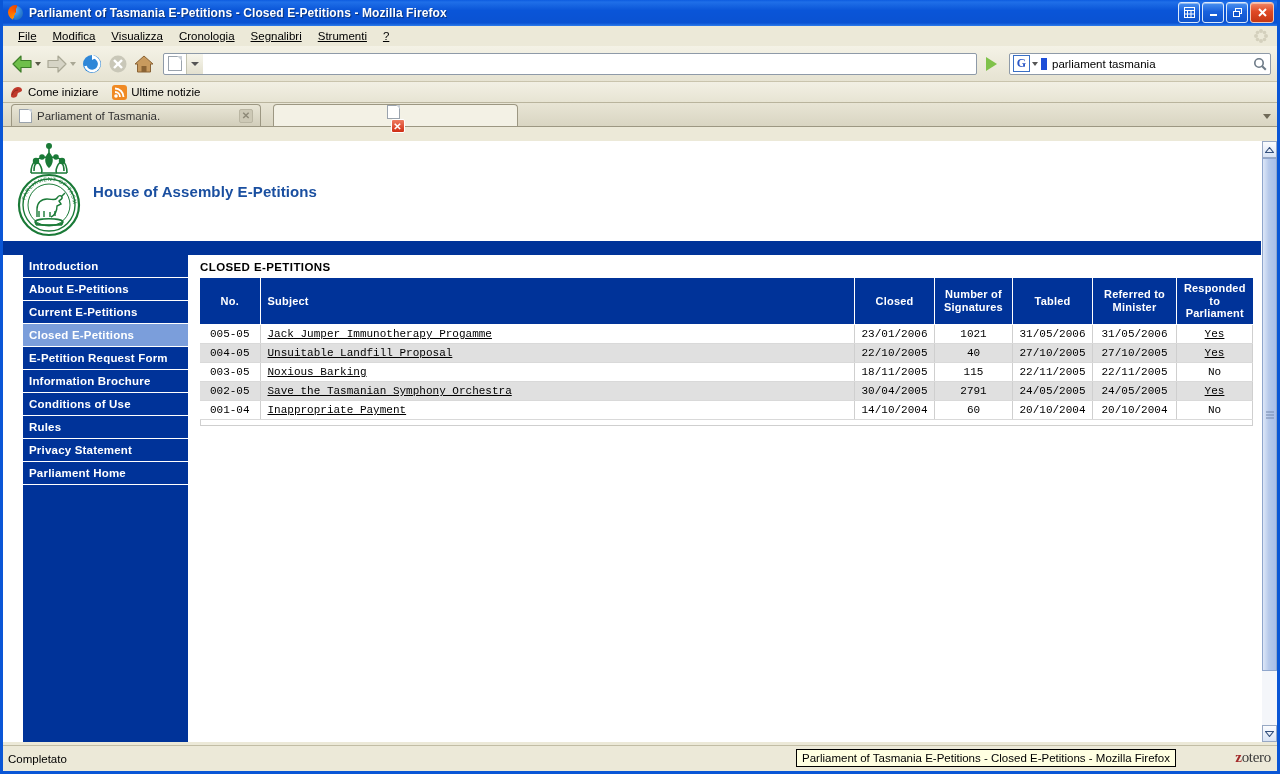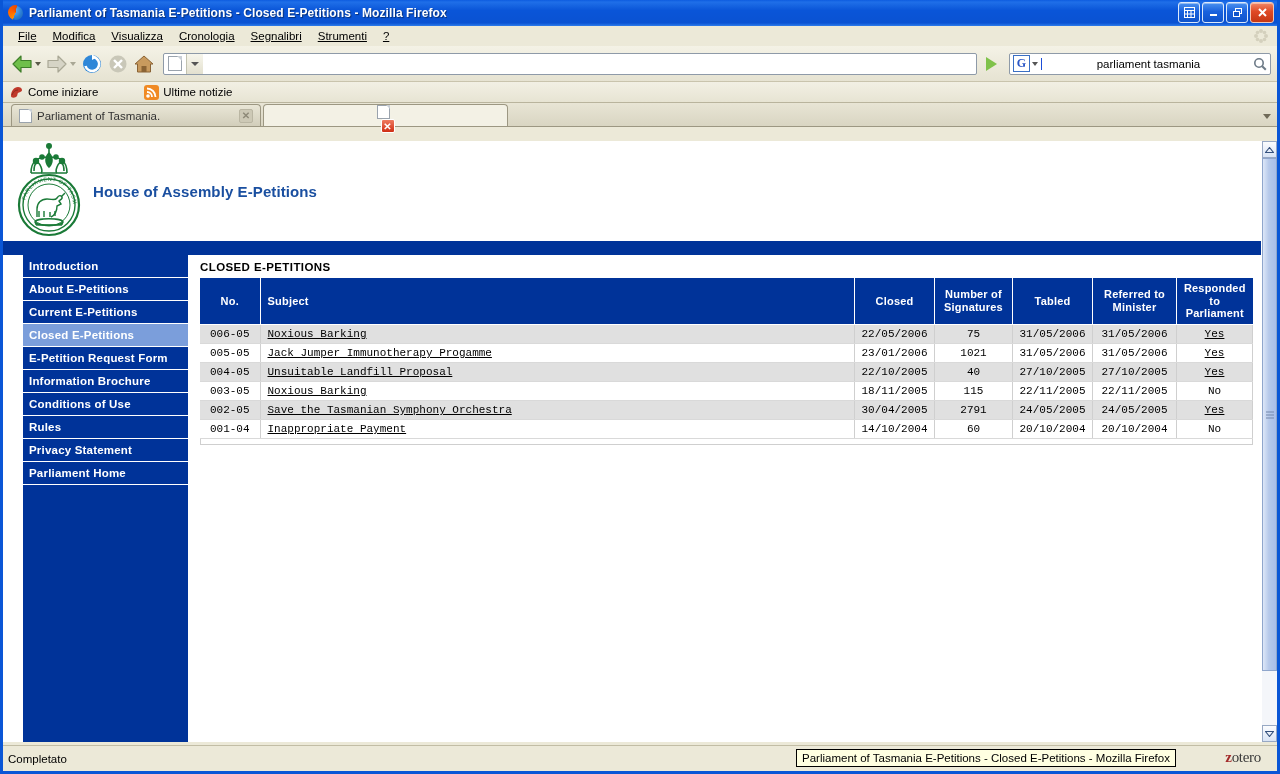--- a/index.html
+++ b/index.html
@@ -158,32 +158,31 @@
     margin-left: 6px;
   }
   .searchbox .gbox {
     width: 17px; height: 17px; margin: 0 2px 0 3px; flex:none;
     border: 1px solid #3a6fc4;
     background: #fff;
     font-size: 12px; font-weight: bold; line-height: 15px; text-align: center;
     color: #2a56c6; font-family: "Liberation Serif", serif;
   }
   .searchbox .stext { font-size: 11.5px; color: #000; flex: 1 1 auto; padding-left: 5px;
-                      border-left: 1px solid #1d4ed8; margin-left: 3px; text-align: center; }
+                      border-left: 6px solid #1d4ed8; margin-left: 3px; }
   .searchbox .mag { width: 20px; flex: none; display:flex; align-items:center; justify-content:center; }
 
   
   .bookmarks {
     height: 21px;
     background: linear-gradient(to bottom,#f2f0e4,#e7e4d3);
     display: flex; align-items: center;
     font-size: 11.5px;
     padding-left: 6px;
     border-bottom: 1px solid #b9b49d;
-    gap: 32px;
   }
   .bm { display: flex; align-items: center; margin-right: 14px; }
   .bm .bmi { width: 15px; height: 15px; margin-right: 4px; flex: none; }
 
   
   .tabstrip {
     height: 24px;
     background: linear-gradient(to bottom,#e8e5d5,#d9d5c2);
     display: flex; align-items: flex-end;
     padding-left: 8px;
@@ -191,21 +190,21 @@
     border-bottom: 1px solid #9c9782;
   }
   .tab {
     height: 22px;
     display: flex; align-items: center;
     padding: 0 7px;
     border: 1px solid #9c9782;
     border-bottom: none;
     border-radius: 4px 4px 0 0;
     font-size: 11.5px;
-    margin-right: 2px;
+    margin-right: 12px;
     max-width: 250px;
   }
   .tab.inactive { background: linear-gradient(to bottom,#e9e6d6,#d2cebb); color: #333; width: 250px; }
   .tab.active { background: #f3f1e5; color: #000; font-weight: bold; width: 245px; flex-direction: column; }
   .tab .tabico {
     width: 13px; height: 14px; margin-right: 5px; flex: none;
     background: #fff; border: 1px solid #9aa3ad; position: relative;
   }
   .tab .tabico:after {
     content: ''; position: absolute; right: -1px; top: -1px;
@@ -416,21 +415,21 @@
     position: absolute;
     left: 793px; top: 3px;
     background: #ffffe1;
     border: 1px solid #000;
     font-size: 11.5px;
     padding: 2px 5px;
     white-space: nowrap;
     color: #000;
   }
   .zotero {
-    position: absolute; right: 16px; top: 3px;
+    position: absolute; right: 6px; top: 3px;
     font-size: 15px;
     font-family: "Liberation Serif", serif;
     color: #3a3a3a;
     letter-spacing: -.3px;
   }
   .zotero .z { color: #a32b2b; font-weight: bold; }
 </style>
 </head>
 <body>
 
@@ -692,29 +691,20 @@
                   <div>Referred to</div>
                   <div>Minister</div>
                 </th>
                 <th class="col-resp">
                   <div>Responded to</div>
                   <div>Parliament</div>
                 </th>
               </tr>
             </thead>
             <tbody>
-              <tr class="even">
-                <td>006-05</td>
-                <td class="subject"><a href="#">Noxious Barking</a></td>
-                <td>22/05/2006</td>
-                <td>75</td>
-                <td>31/05/2006</td>
-                <td>31/05/2006</td>
-                <td><a href="#">Yes</a></td>
-              </tr>
               <tr class="odd">
                 <td>005-05</td>
                 <td class="subject"><a href="#">Jack Jumper Immunotherapy Progamme</a></td>
                 <td>23/01/2006</td>
                 <td>1021</td>
                 <td>31/05/2006</td>
                 <td>31/05/2006</td>
                 <td><a href="#">Yes</a></td>
               </tr>
               <tr class="even">

